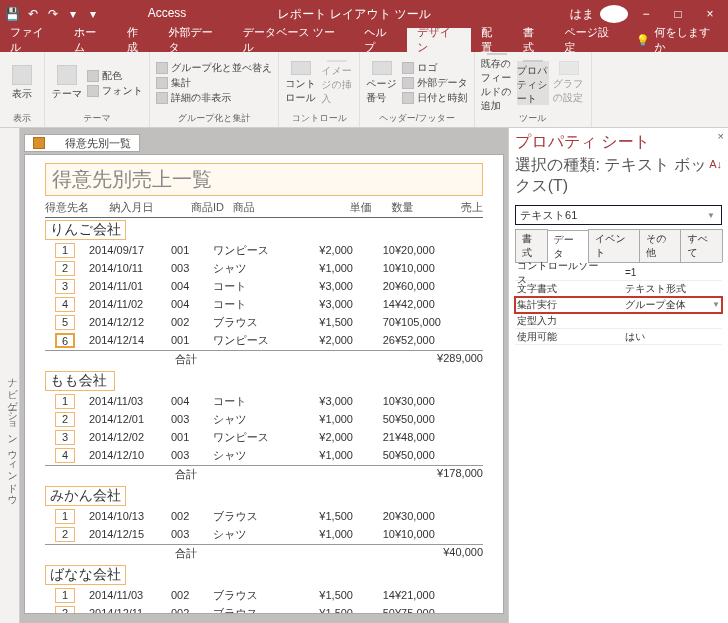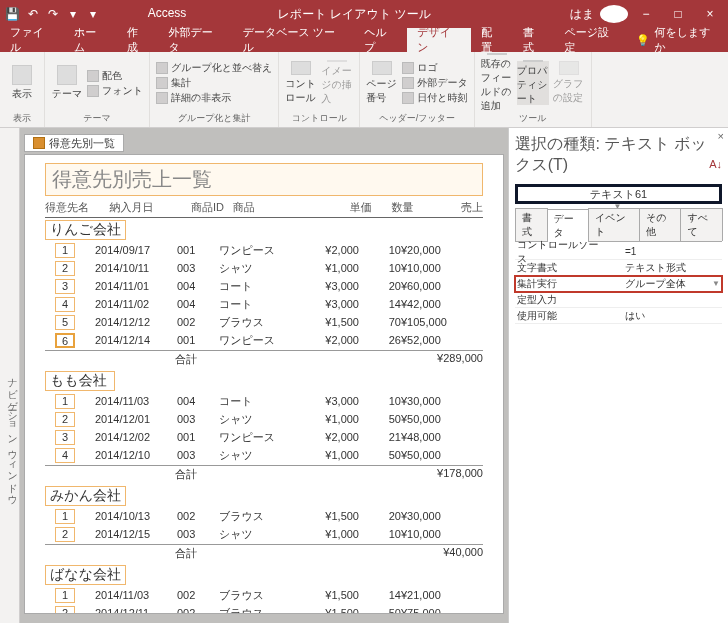--- a/index.html
+++ b/index.html
@@ -24,44 +24,44 @@
   .ribbon-group .group-label { font-size:9px; color:#666; padding-bottom:2px; }
   .rb-btn-lg { width:32px; height:44px; display:flex; flex-direction:column; align-items:center; justify-content:center; gap:2px; }
   .rb-icon { width:20px; height:20px; background:#ddd; border:1px solid #ccc; }
   .rb-stack { display:flex; flex-direction:column; gap:1px; font-size:10px; }
   .rb-stack > div { display:flex; align-items:center; gap:3px; white-space:nowrap; }
   .rb-stack .sicon { width:12px; height:12px; background:#d0cece; border:1px solid #bbb; display:inline-block; }
   
   .workarea { display:flex; height:495px; }
   .nav-pane { width:20px; background:#f3f2f1; border-right:1px solid #d0cece; writing-mode:vertical-rl; text-align:center; font-size:10px; color:#666; padding-top:120px; }
   .report-panel { flex:1; background:#c0bfbd; padding:6px 4px 0 4px; overflow:hidden; position:relative; }
-  .report-tab { background:#fff; border:1px solid #aaa; display:inline-flex; align-items:center; height:18px; padding:0 8px; font-size:11px; gap:4px; }
+  .report-tab { background:#fff; border:1px solid #aaa; display:inline-flex; align-items:center; height:18px; padding:0 8px; font-size:11px; gap:20px; }
   .report-tab .ticon { width:12px;height:12px; background:#d98f2f; border:1px solid #b06f12; }
   .report-surface { background:#fff; border:1px solid #aaa; margin-top:2px; height:460px; overflow:hidden; padding:8px 20px; }
   .report-title { font-size:20px; color:#888; border:1px solid #f0b76d; background:#fff9ef; padding:2px 6px; margin-bottom:4px; }
   .col-headers { display:flex; font-size:11px; color:#555; border-bottom:1px solid #666; padding-bottom:2px; margin-bottom:2px; }
   .col-headers > div { }
   .ch-cust {width:65px;} .ch-date{width:82px;} .ch-pid{width:42px;} .ch-prod{width:88px;} .ch-price{width:52px;text-align:right;} .ch-qty{width:42px;text-align:right;} .ch-amt{width:70px;text-align:right;font-family:Liberation Mono, monospace;}
   .group { margin-bottom:4px; }
   .group-name { border:1px solid #f0b76d; background:#fff; display:inline-block; padding:0 4px; margin-bottom:1px; font-size:14px; min-width:70px; }
   .row { display:flex; font-size:11px; align-items:center; height:18px; }
   .row .rn { width:20px; margin-left:10px; border:1px solid #f0b76d; background:#fff; text-align:center; height:15px; line-height:13px; }
   .row .rn.sel { border:2px solid #e8a23d; }
-  .row .rdate { width:82px; margin-left:20px;} 
+  .row .rdate { width:82px; margin-left:14px;} 
   .row .rpid { width:42px;} .row .rprod{width:88px;} .row .rprice{width:52px;text-align:right;} .row .rqty{width:42px;text-align:right;} .row .ramt{width:70px;}
   .subtotal { display:flex; font-size:11px; border-top:1px solid #999; margin-top:1px; padding-top:1px;}
   .subtotal .lbl { margin-left:130px; width:60px; }
   .subtotal .val { margin-left:auto; width:80px; text-align:right; }
   
   .prop-sheet { width:220px; background:#fff; border-left:1px solid #ccc; padding:4px 6px; position:relative; }
   .prop-sheet .close-x { position:absolute; right:4px; top:2px; font-size:11px; color:#666; }
   .prop-sheet h3 { margin:0; font-size:16px; color:#a4373a; font-weight:normal; }
   .prop-sheet .subtype { font-size:16px; color:#555; margin:2px 0 8px; }
   .prop-sheet .sort-ico { position:absolute; right:6px; top:30px; font-size:11px; color:#a4373a; }
-  .prop-select { width:100%; border:3px solid #0f172a; height:20px; font-size:11px; padding:0 4px; display:flex; align-items:center; justify-content:space-between; margin-bottom:4px;flex-direction:column; }
+  .prop-select { width:100%; border:1px solid #0f172a; height:20px; font-size:11px; padding:0 4px; display:flex; align-items:center; justify-content:space-between; margin-bottom:4px; }
   .prop-tabs { display:flex; border-bottom:1px solid #aaa; font-size:10px; margin-bottom:2px; }
   .prop-tabs .pt { padding:2px 6px; border:1px solid #aaa; border-bottom:none; margin-right:-1px; background:#f3f2f1; }
   .prop-tabs .pt.active { background:#fff; position:relative; top:1px; }
   .prop-grid { font-size:10px; }
   .prop-grid .pr { display:flex; border-bottom:1px solid #eee; height:16px; align-items:center;gap:18px; }
   .prop-grid .pr .k { width:90px; padding-left:2px; }
   .prop-grid .pr .v { flex:1; padding-left:2px; display:flex; justify-content:space-between; align-items:center; }
   .prop-grid .pr.hl { outline:2px solid #c0392b; outline-offset:-1px; }
   .dd { color:#888; font-size:8px; padding-right:2px; }
 </style>
@@ -358,20 +358,21 @@
               <div class="lbl">合計</div>
               <div class="val">¥96,000</div>
             </div></div>
         </div>
 
     </div>
   </div>
 
   <div class="prop-sheet">
     <span class="close-x">×</span>
+    <h3>プロパティ シート</h3>
     <div class="subtype">選択の種類: テキスト ボックス(T)</div>
     <span class="sort-ico">A↓</span>
     <div class="prop-select">
       <span>テキスト61</span>
       <span class="dd">▼</span>
     </div>
     <div class="prop-tabs">
       <div class="pt">書式</div>
       <div class="pt active">データ</div>
       <div class="pt">イベント</div>

